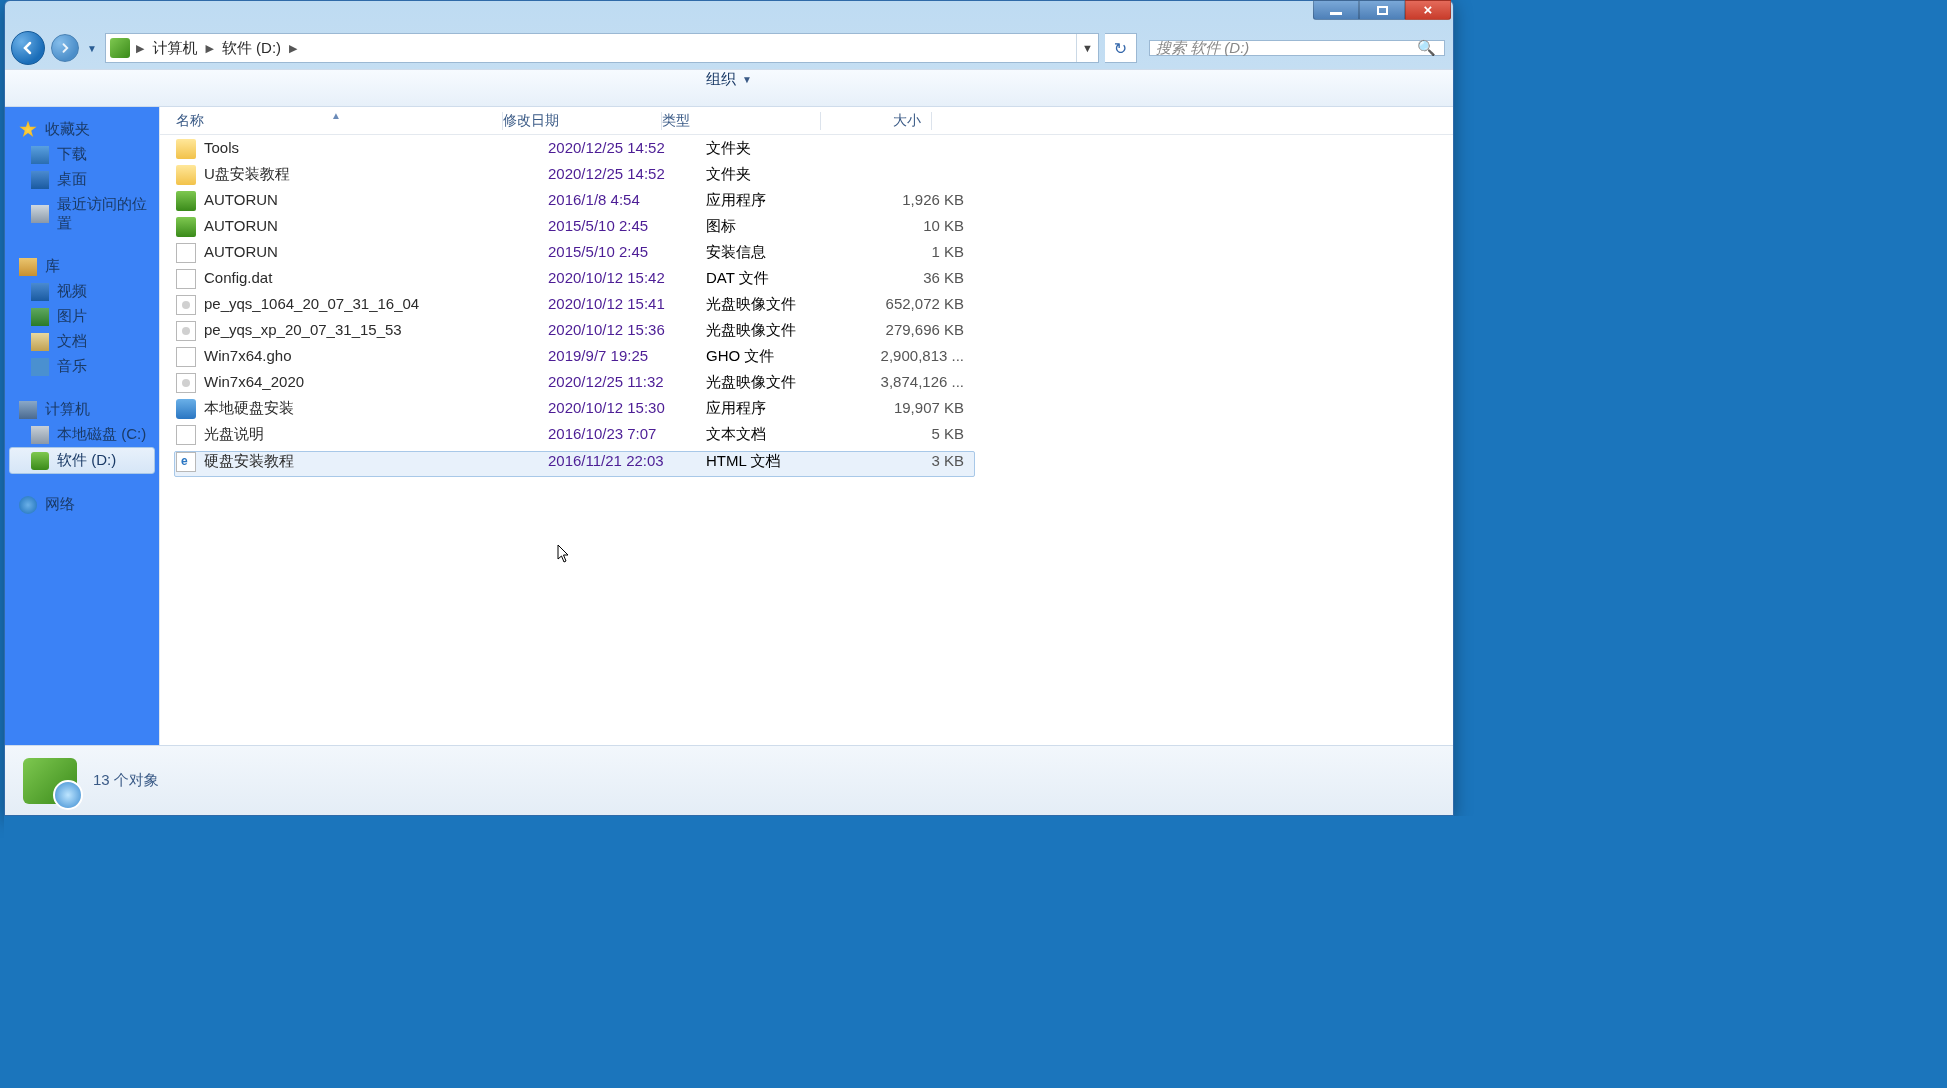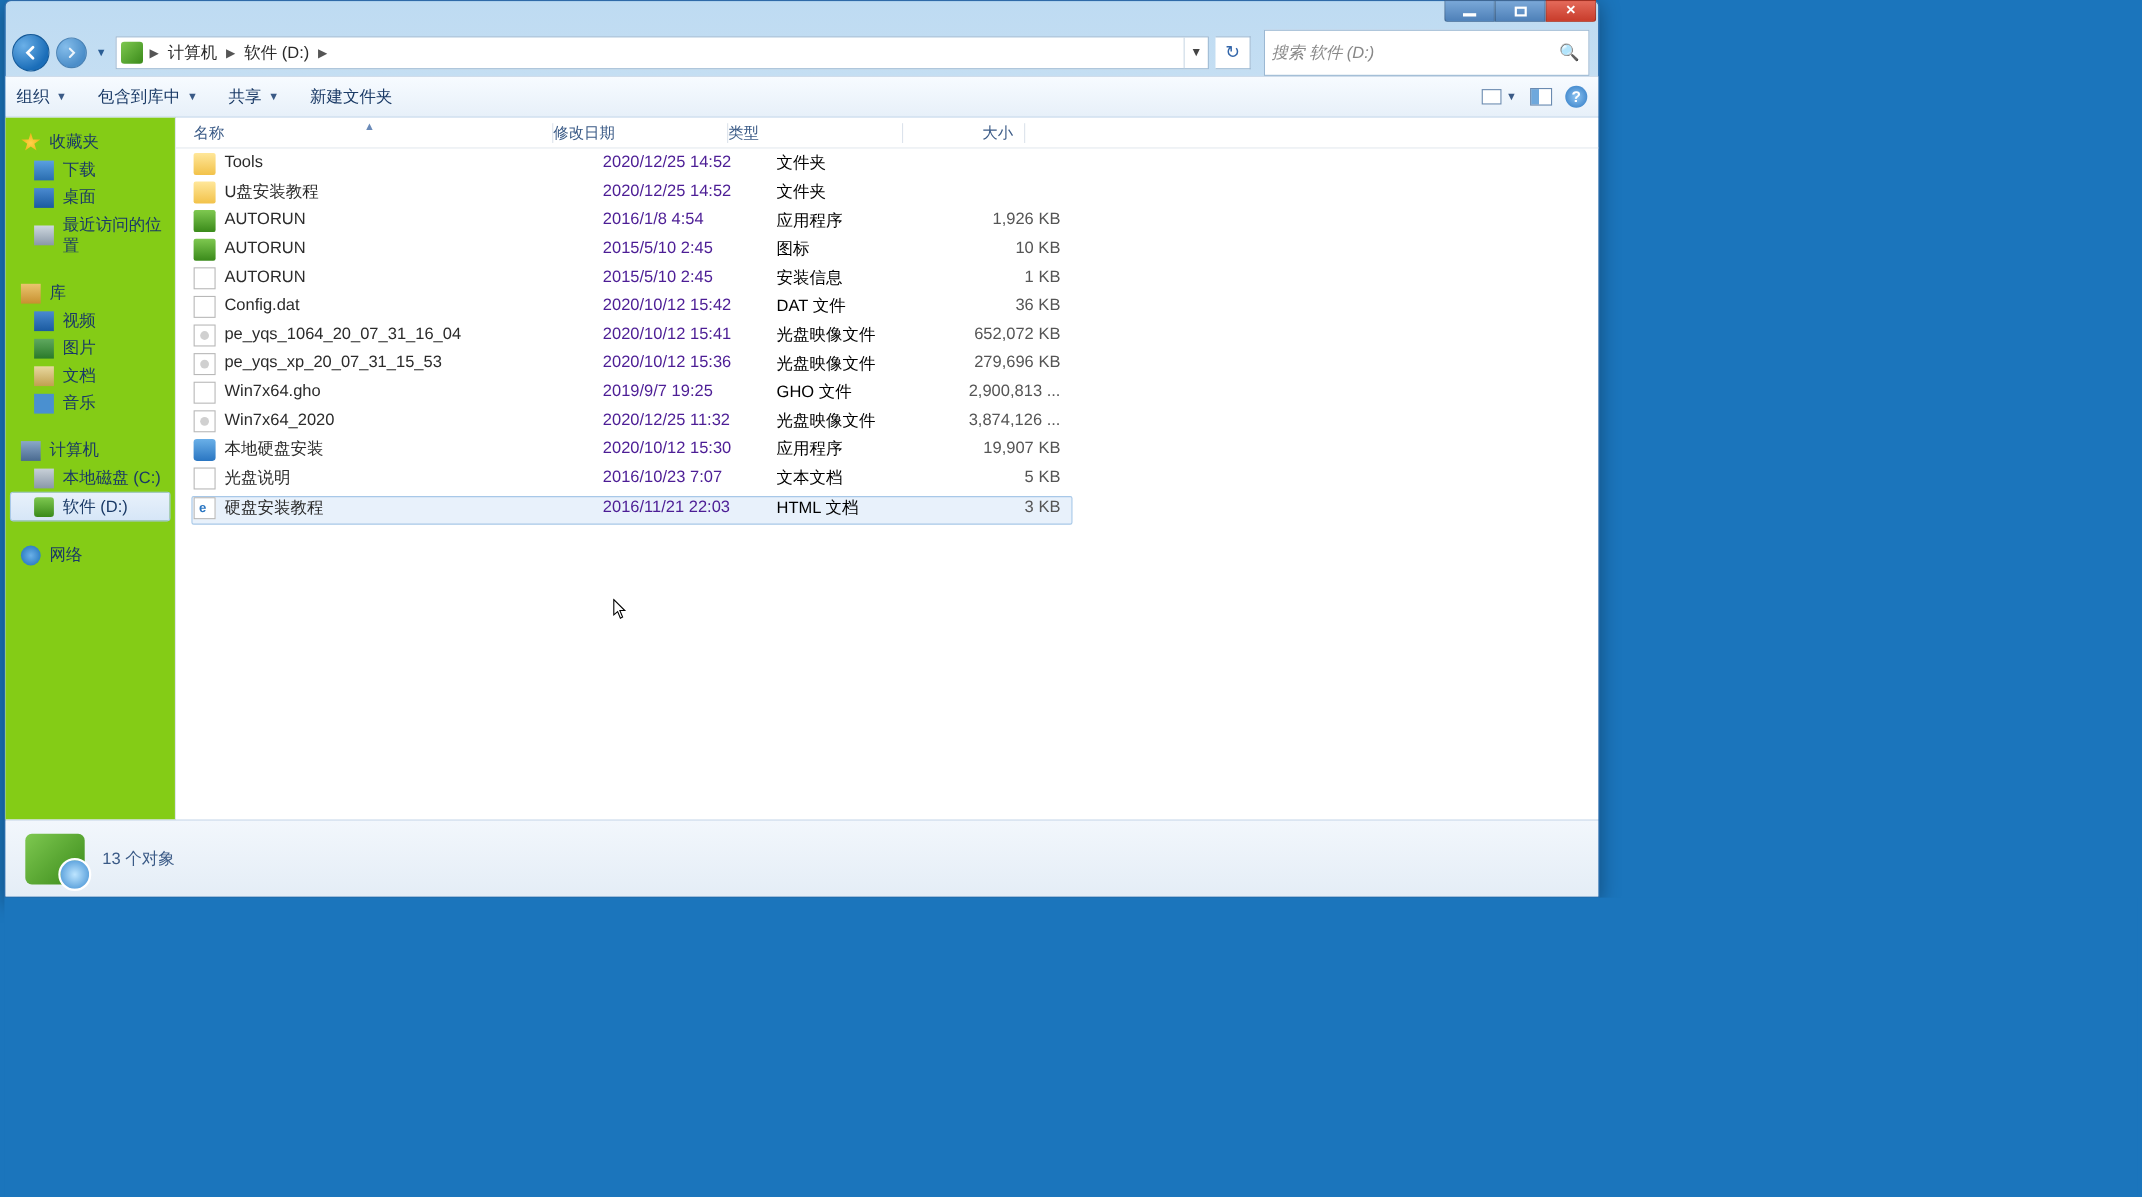--- a/index.html
+++ b/index.html
@@ -91,59 +91,60 @@
     color:#444; font-size:11px;
   }
   .addr-refresh {
     width:32px; height:30px;
     border:1px solid #9bb8d3; border-left:none;
     background:#fff;
     display:flex;align-items:center;justify-content:center;
     color:#3366aa; font-size:16px;
   }
   .search-box {
-    width:296px; height:42px;
+    width:296px; height:16px;
     background:#fff;
     border:1px solid #9bb8d3;
     margin-left:6px;
     display:flex;align-items:center;
     padding:0 6px;
     color:#888; font-style:italic;
     position:relative;
   }
   .search-box .mag {
     position:absolute; right:8px; color:#4477bb; font-style:normal;
   }
 
   .toolbar {
     height: 38px;
     background: linear-gradient(#f7fbff,#e7f0f9);
     border-top:1px solid #cfdceb;
     border-bottom:1px solid #cfdceb;
     display:flex; align-items:center;
     padding:0 10px;
     gap: 28px;
+    flex-direction: column;
   }
   .tb-item { display:flex; align-items:center; gap:4px; color:#1a3a66; }
   .tb-drop { font-size:10px; color:#3a5a86; margin-left:2px;}
   .tb-right { margin-left:auto; display:flex; gap:12px; align-items:center;}
   .tb-view { display:flex; align-items:center; gap:2px;}
   .tb-icon-small { width:18px;height:14px;border:1px solid #6a8ab0;background:#fff;}
   .tb-pane { width:20px;height:16px;background:linear-gradient(90deg,#6fa8dc 40%,#fff 40%); border:1px solid #6a8ab0;}
   .tb-help { width:20px;height:20px;border-radius:50%;background:radial-gradient(#8fc5f2,#2a76c2);color:#fff;display:flex;align-items:center;justify-content:center;font-weight:bold;font-size:14px;}
 
   .body-split {
     flex:1;
     display:flex;
     background:#fff;
     min-height:0;
   }
   .sidebar {
     width:196px;
-    background:#84cc16;
+    background:#3b82f6;
     border-right:1px solid #dfe6ee;
     padding:10px 0;
     overflow:auto;
   }
   .side-group { margin-bottom:18px; }
   .side-item {
     display:flex; align-items:center;
     padding:3px 10px 3px 26px;
     gap:8px;
     color:#1a3a66;

